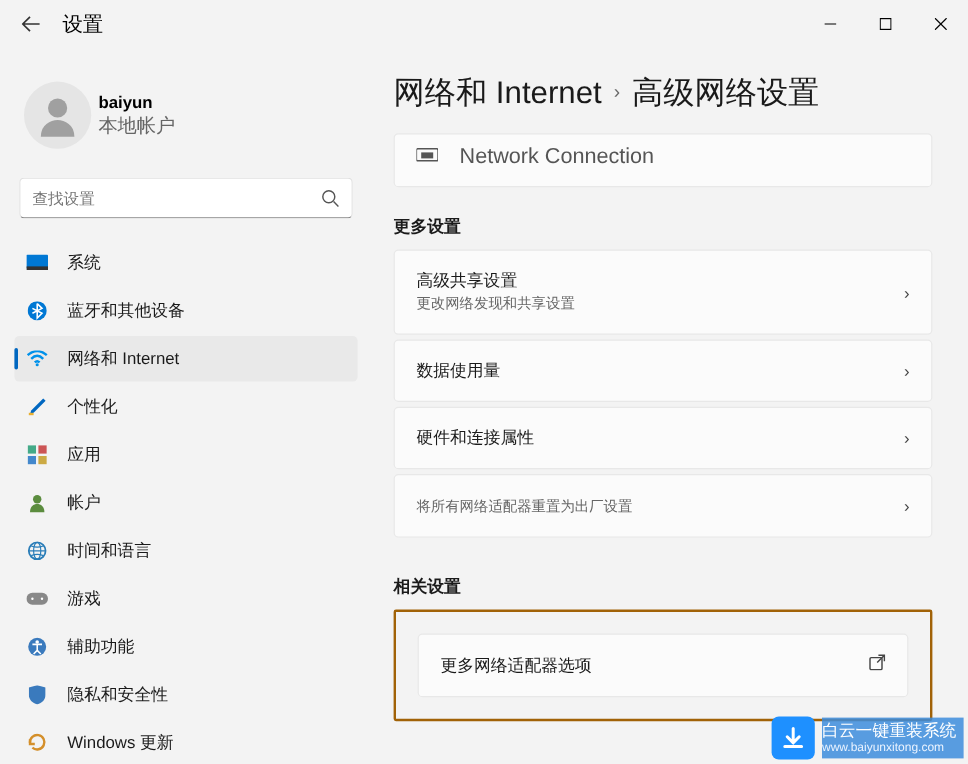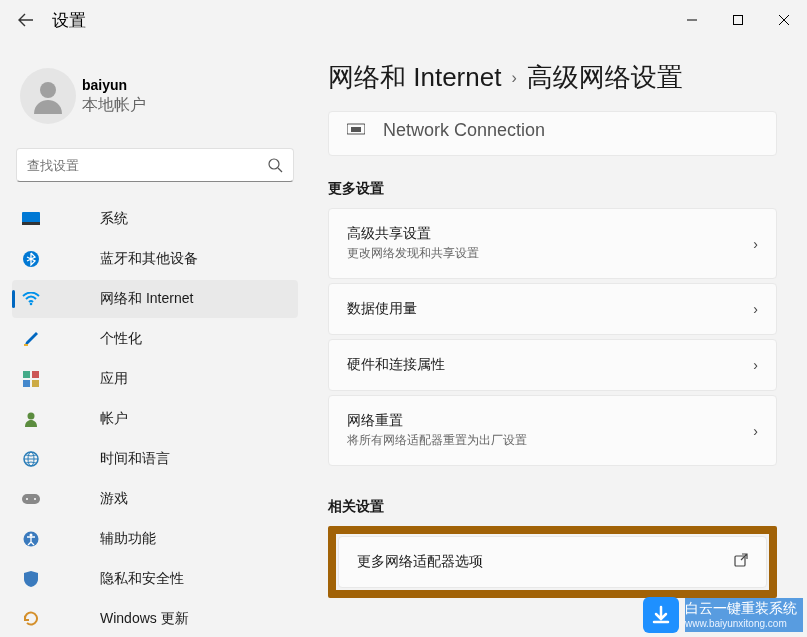--- a/index.html
+++ b/index.html
@@ -111,21 +111,20 @@
     .nav-item {
       height: 38px;
       display: flex;
       align-items: center;
       padding: 0 10px;
       border-radius: 4px;
       cursor: pointer;
       font-size: 14px;
       color: #1a1a1a;
       position: relative;
-      gap: 44px;
     }
     .nav-item.active {
       background: #e9e9e9;
     }
     .nav-item.active::before {
       content: '';
       position: absolute;
       left: 0;
       top: 10px;
       bottom: 10px;
@@ -197,23 +196,23 @@
     }
     .chevron {
       color: #444;
       font-size: 14px;
     }
     .external-icon {
       color: #444;
     }
     .section-gap { height: 28px; }
     .highlight-card {
-      border: 8px solid #a16207;
+      border: 2px solid #a16207;
       border-radius: 2px;
-      padding: 2px;
+      padding: 18px;
       margin-top: 6px;
     }
     .highlight-card .setting-card {
       margin-bottom: 0;
     }
     .watermark {
       position: absolute;
       right: 4px;
       bottom: 4px;
       display: flex;
@@ -437,21 +436,20 @@
 
       <div class="setting-card">
         <div class="setting-body">
           <div class="setting-title">硬件和连接属性</div>
         </div>
         <span class="chevron">›</span>
       </div>
 
       <div class="setting-card">
         <div class="setting-body">
-          <div class="setting-title">网络重置</div>
           <div class="setting-sub">将所有网络适配器重置为出厂设置</div>
         </div>
         <span class="chevron">›</span>
       </div>
 
       <div class="section-gap"></div>
       <div class="section-label">相关设置</div>
 
       <div class="highlight-card">
         <div class="setting-card">

